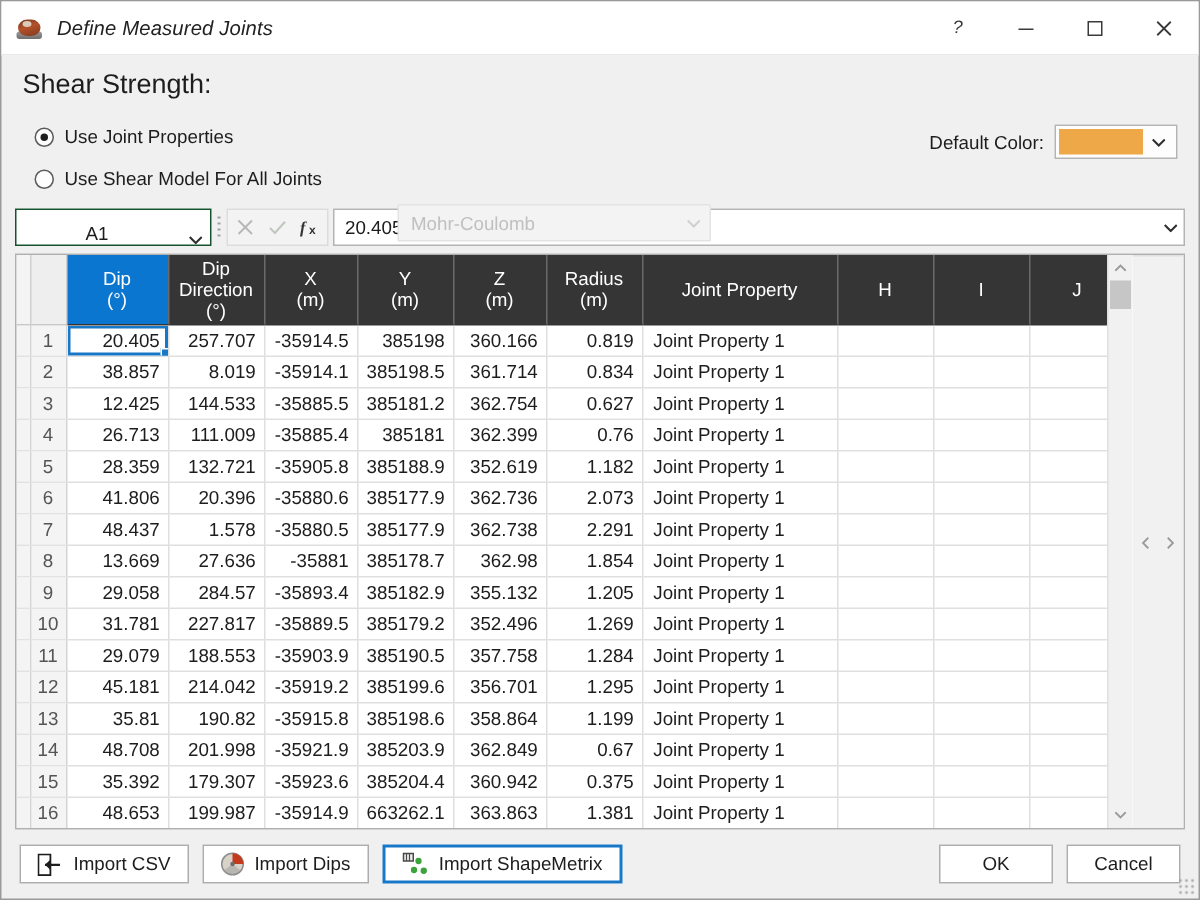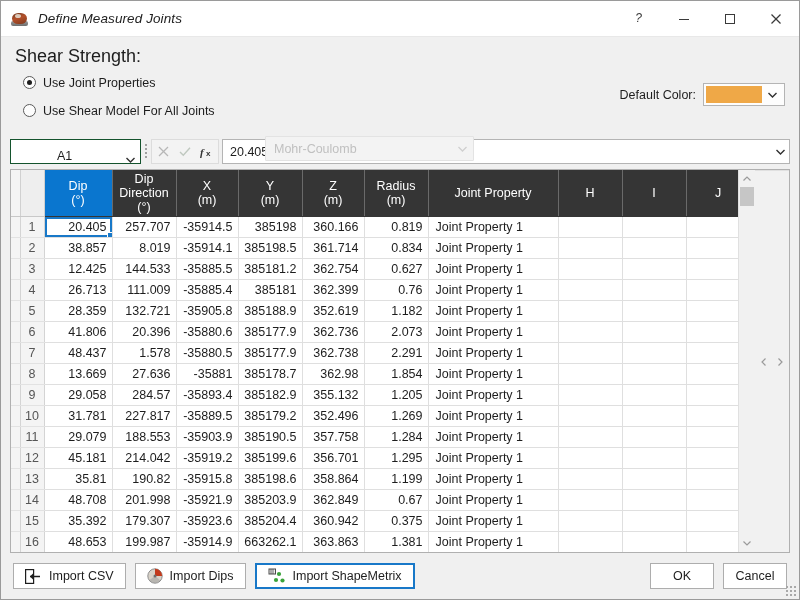--- a/index.html
+++ b/index.html
@@ -75,21 +75,21 @@
     padding: 9px 14px 0 14px;
     position: relative;
   }
   #shear-label {
     font-size: 18px;
     color: #1d1d1d;
     margin-bottom: 9px;
   }
   .radio-row {
     display: flex;
-    align-items: flex-start;
+    align-items: flex-end;
     height: 22px;
     margin-bottom: 6px;
     padding-left: 8px;
   }
   .radio {
     width: 13px; height: 13px;
     border-radius: 50%;
     border: 1px solid #5a5a5a;
     background: #fdfdfd;
     position: relative;
@@ -375,21 +375,21 @@
     align-items: center;
     justify-content: center;
     padding: 0 11px;
     margin-right: 9px;
     white-space: nowrap;
   }
   .btn.focus { border: 2px solid #1878c8; }
   .btn .ico { margin-right: 7px; display: flex; align-items: center; }
   #footer-spacer { flex: 1 1 auto; }
   .btn.dlg {
-    width: 64px;
+    width: 76px;
     padding: 0;
     margin-left: 9px;
     margin-right: 0;
   }
   #resize-grip {
     position: absolute;
     right: 2px; bottom: 2px;
     width: 12px; height: 12px;
     background-image: radial-gradient(circle, #a8a8a8 0.9px, transparent 1.1px);
     background-size: 4px 4px;

